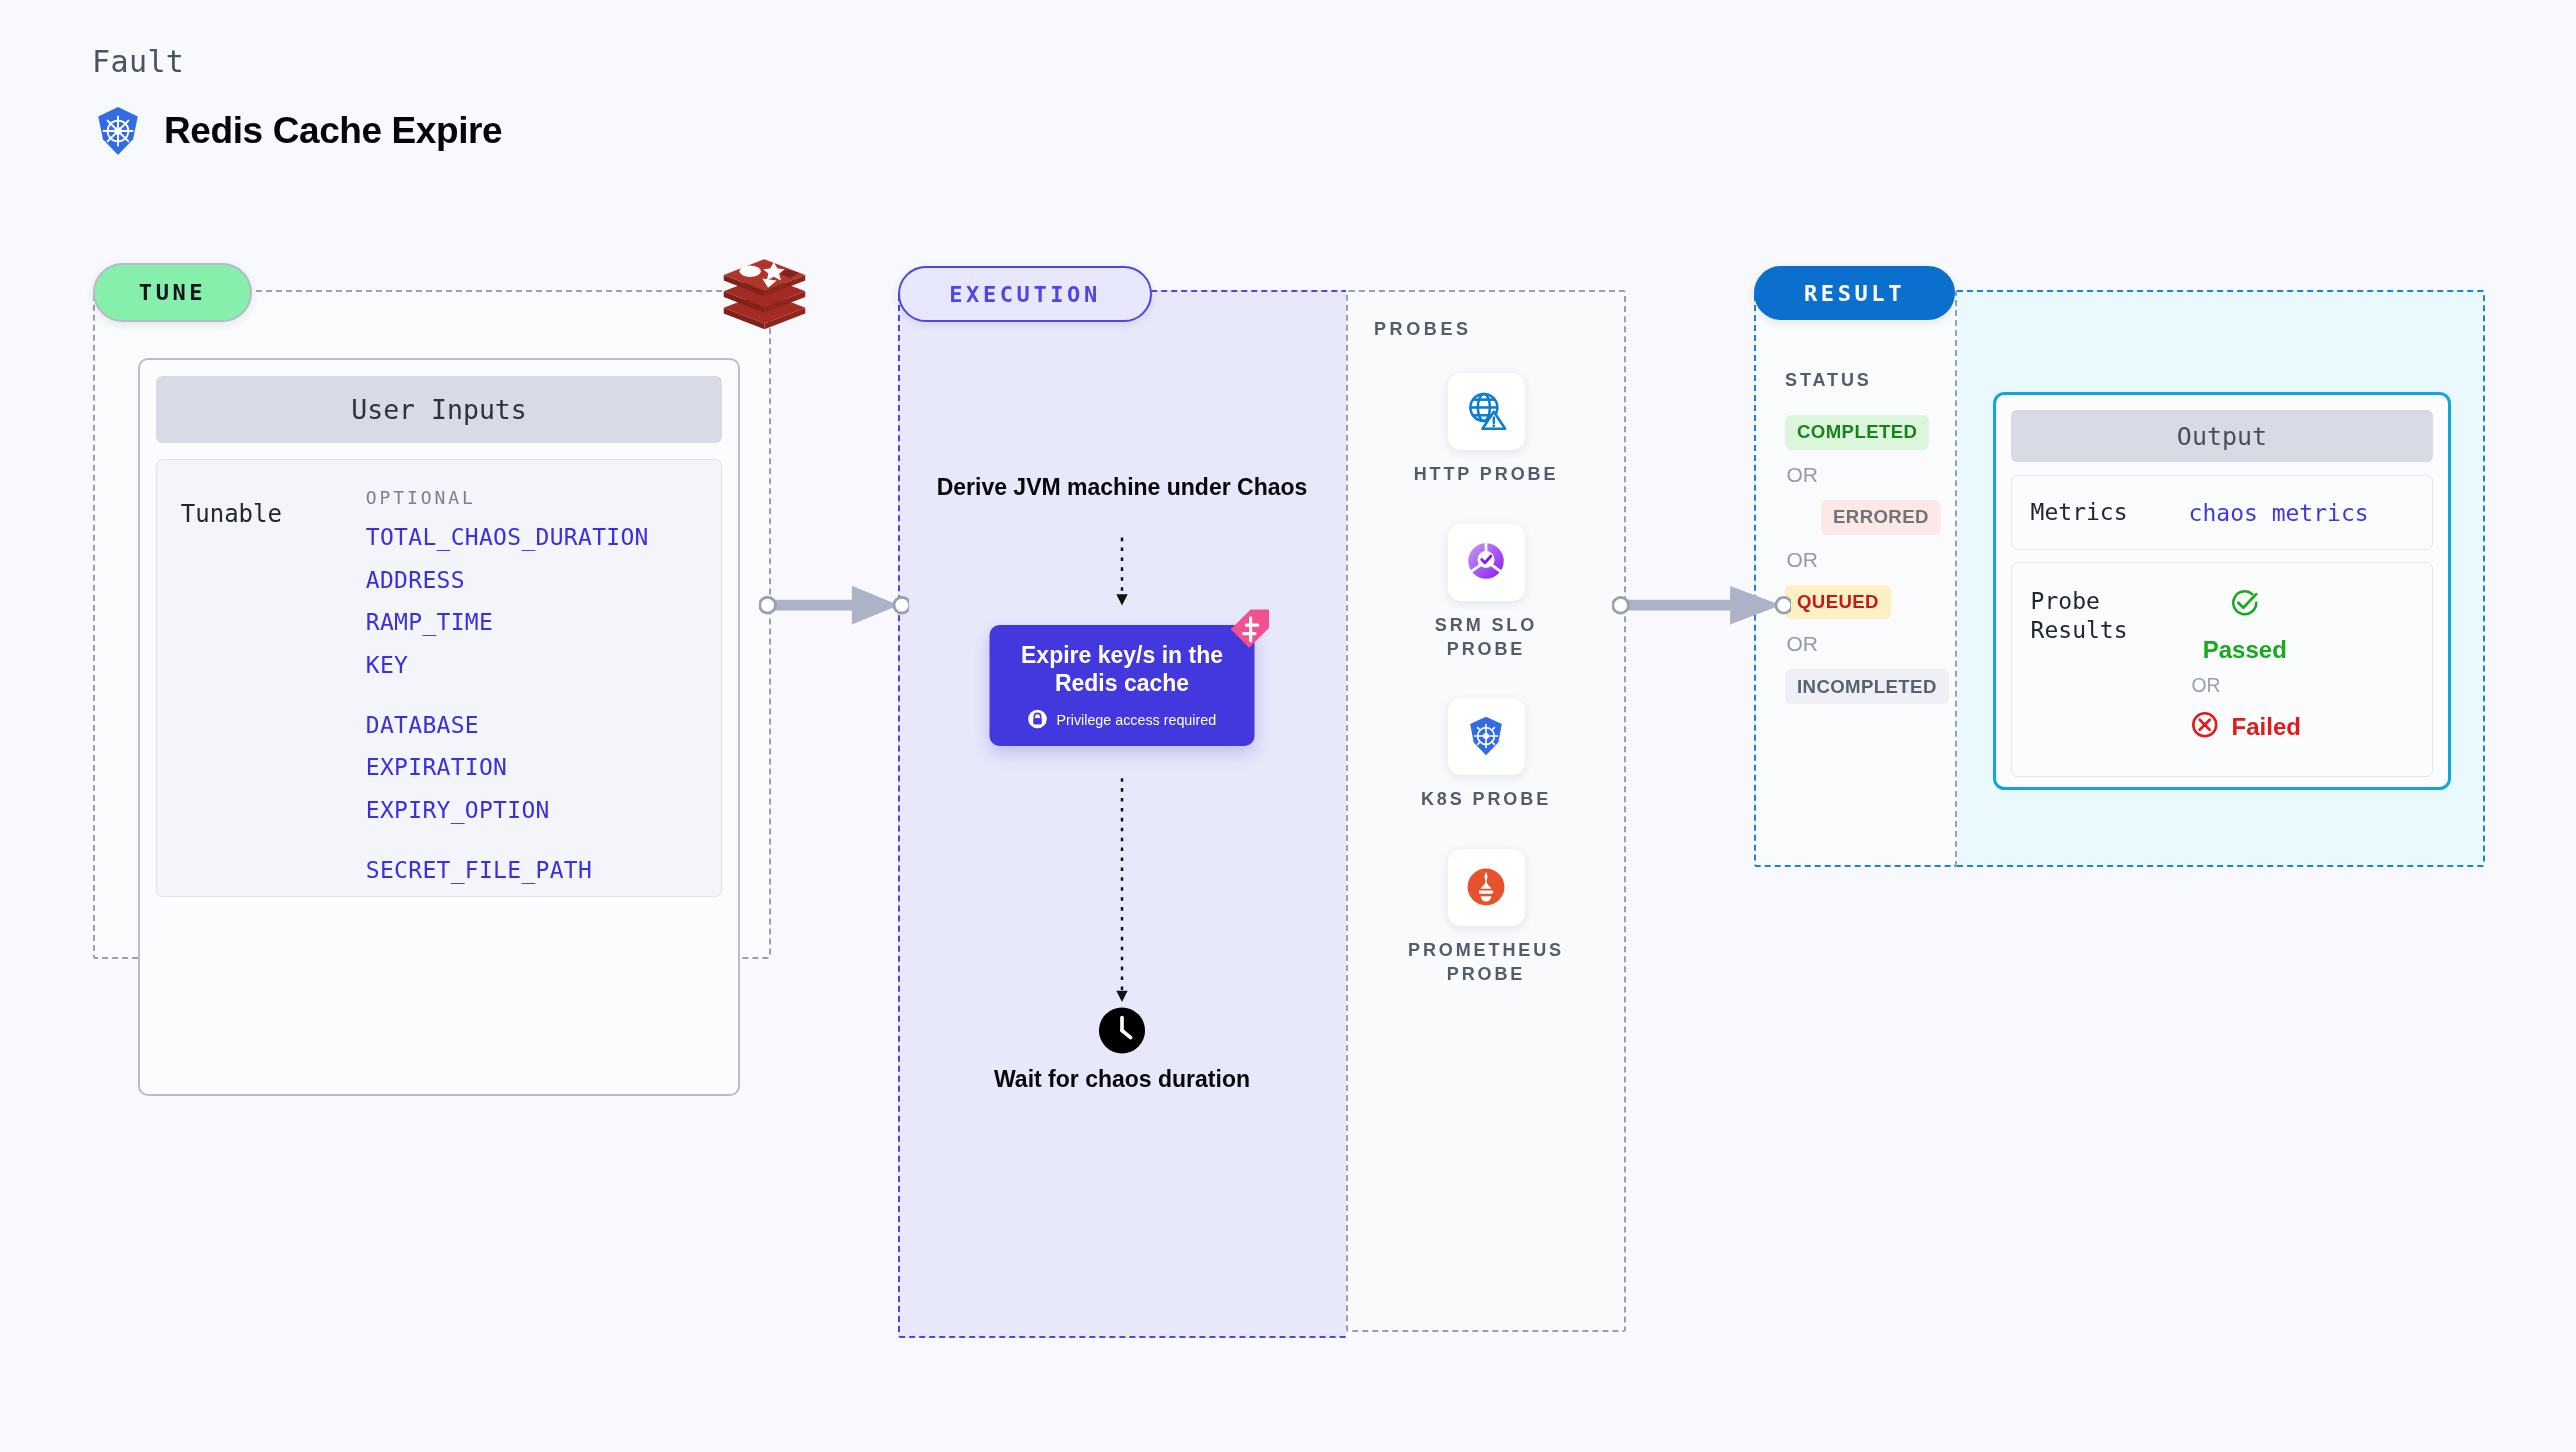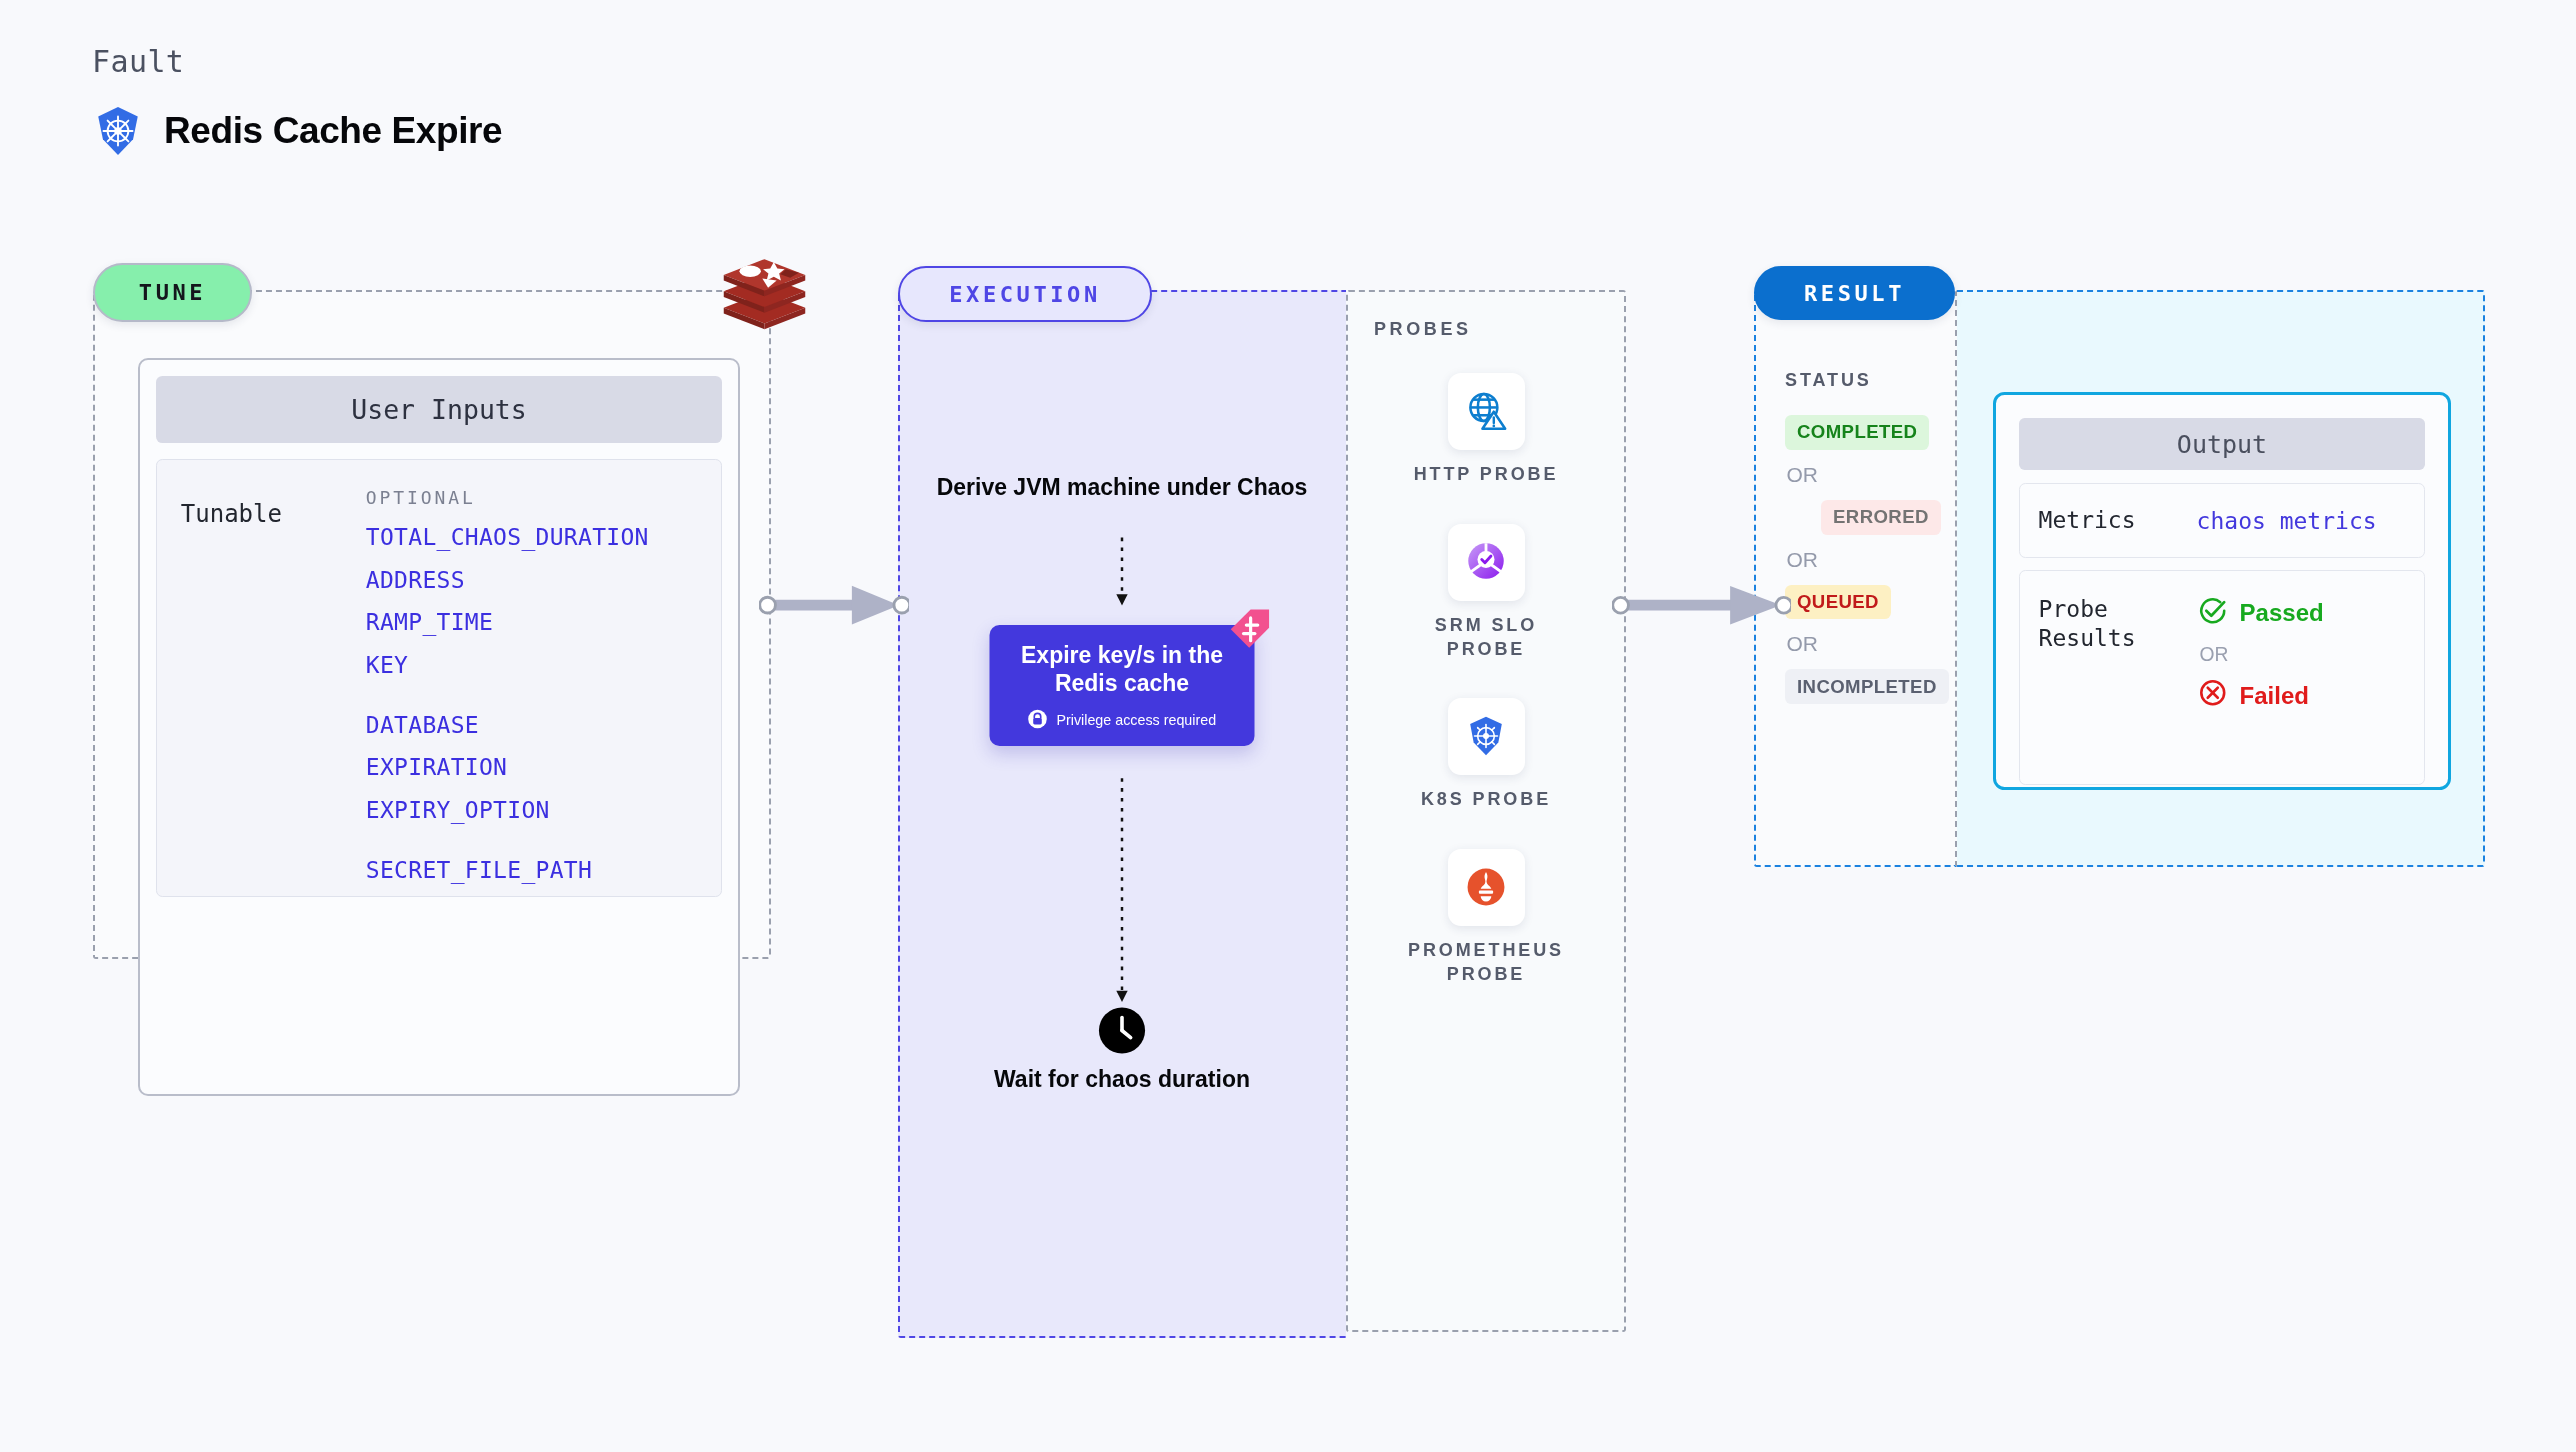--- a/index.html
+++ b/index.html
@@ -358,21 +358,21 @@
   }
 
   
   .output-card {
     position: absolute;
     left: 1993px; top: 392px;
     width: 458px; height: 398px;
     background: #fbfcfe;
     border: 3.6px solid #10a6e0;
     border-radius: 11.5px;
-    padding: 23px;
+    padding: 15px;
     z-index: 22;
   }
 
   .output-head {
     height: 52px;
     background: #d8dae6;
     border-radius: 5.7px;
     display: flex;
     align-items: center;
     justify-content: center;
@@ -419,21 +419,21 @@
 
   .verdicts { display: flex; flex-direction: column; }
 
   .verdict {
     display: flex;
     align-items: center;
     gap: 11.5px;
     font-size: 24px;
     font-weight: 700;
   }
-  .verdict.passed { color: #17a91f; }
+  .verdict.passed { color: #17a91f; flex-direction: column; }
   .verdict.failed { color: #e01b1b; }
 
   .verdict-or {
     font-size: 19.3px;
     color: #9aa0b0;
     margin: 11.5px 0 11.5px 2.9px;
   }
 </style>
 </head>
 <body>

